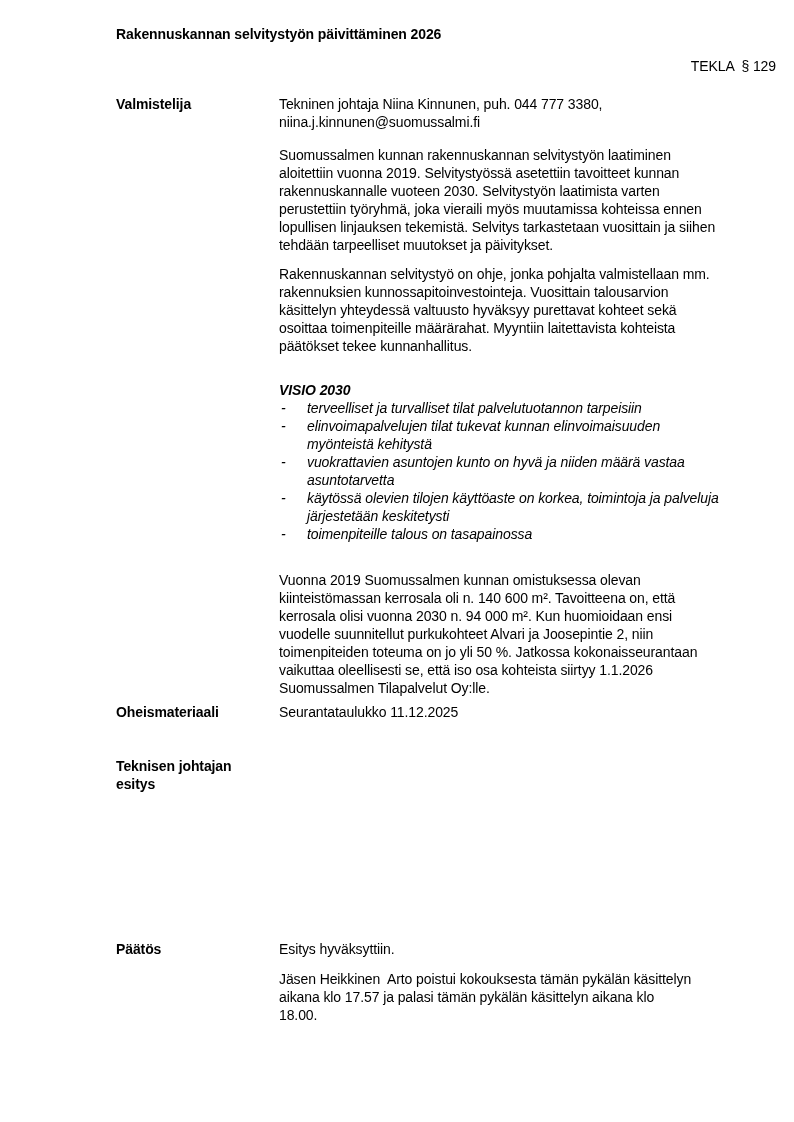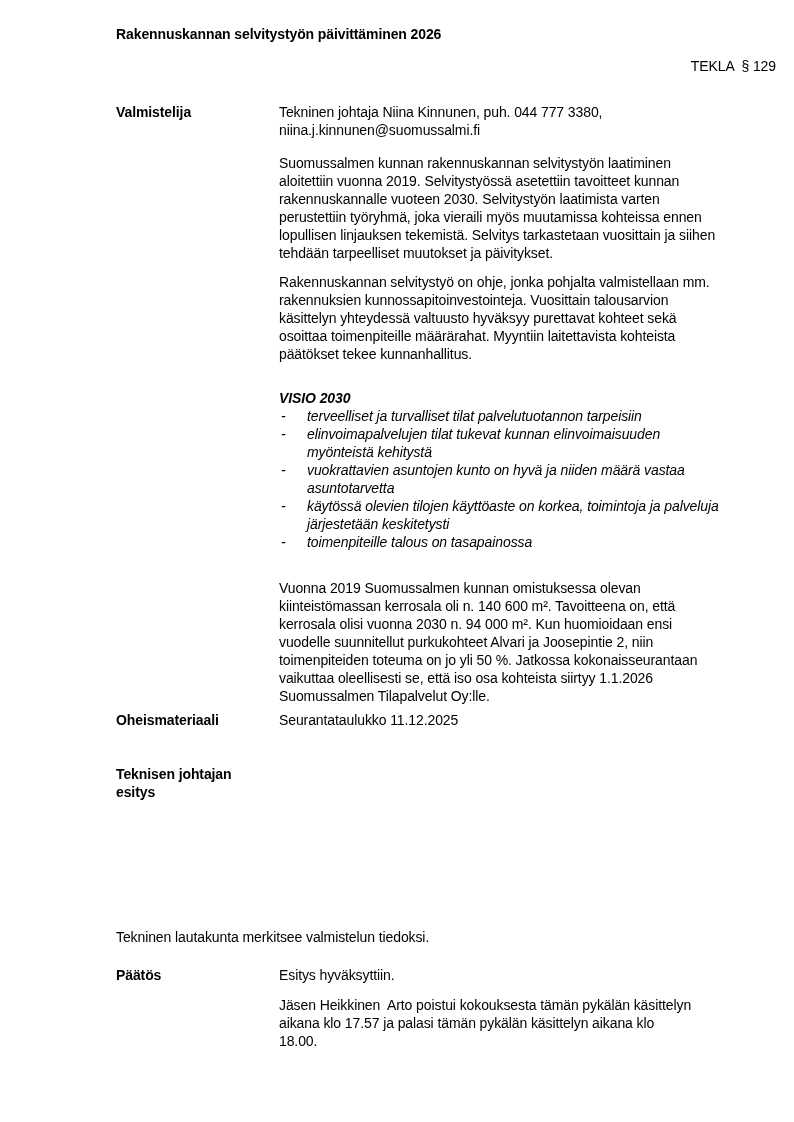--- a/index.html
+++ b/index.html
@@ -41,21 +41,21 @@
   }
   .label {
     flex: 0 0 163px;
     font-weight: bold;
     white-space: pre-line;
   }
   .content {
     flex: 1 1 auto;
     min-width: 0;
   }
-  .row-valmistelija { margin-top: 28px; justify-content: space-between; }
+  .row-valmistelija { margin-top: 20px; justify-content: space-between; }
   .para { white-space: pre; }
   .para-1 { margin-top: 15px; }
   .para-2 { margin-top: 11px; }
   .visio-block { margin-top: 26px; }
   .visio-heading {
     font-weight: bold;
     font-style: italic;
     white-space: pre;
   }
   .bullet {
@@ -146,21 +146,20 @@
   </div>
 
   <div class="row row-oheismateriaali">
     <div class="label">Oheismateriaali</div>
     <div class="content pre">Seurantataulukko 11.12.2025</div>
   </div>
 
   <div class="row row-esitys">
     <div class="label">Teknisen johtajan
 esitys</div>
-    <div class="content pre">Tekninen lautakunta merkitsee valmistelun tiedoksi.</div>
   </div>
 
   <div class="row row-paatos">
     <div class="label">Päätös</div>
     <div class="content">
       <div class="pre">Esitys hyväksyttiin.</div>
       <div class="paatos-note">Jäsen Heikkinen  Arto poistui kokouksesta tämän pykälän käsittelyn
 aikana klo 17.57 ja palasi tämän pykälän käsittelyn aikana klo
 18.00.</div>
     </div>

